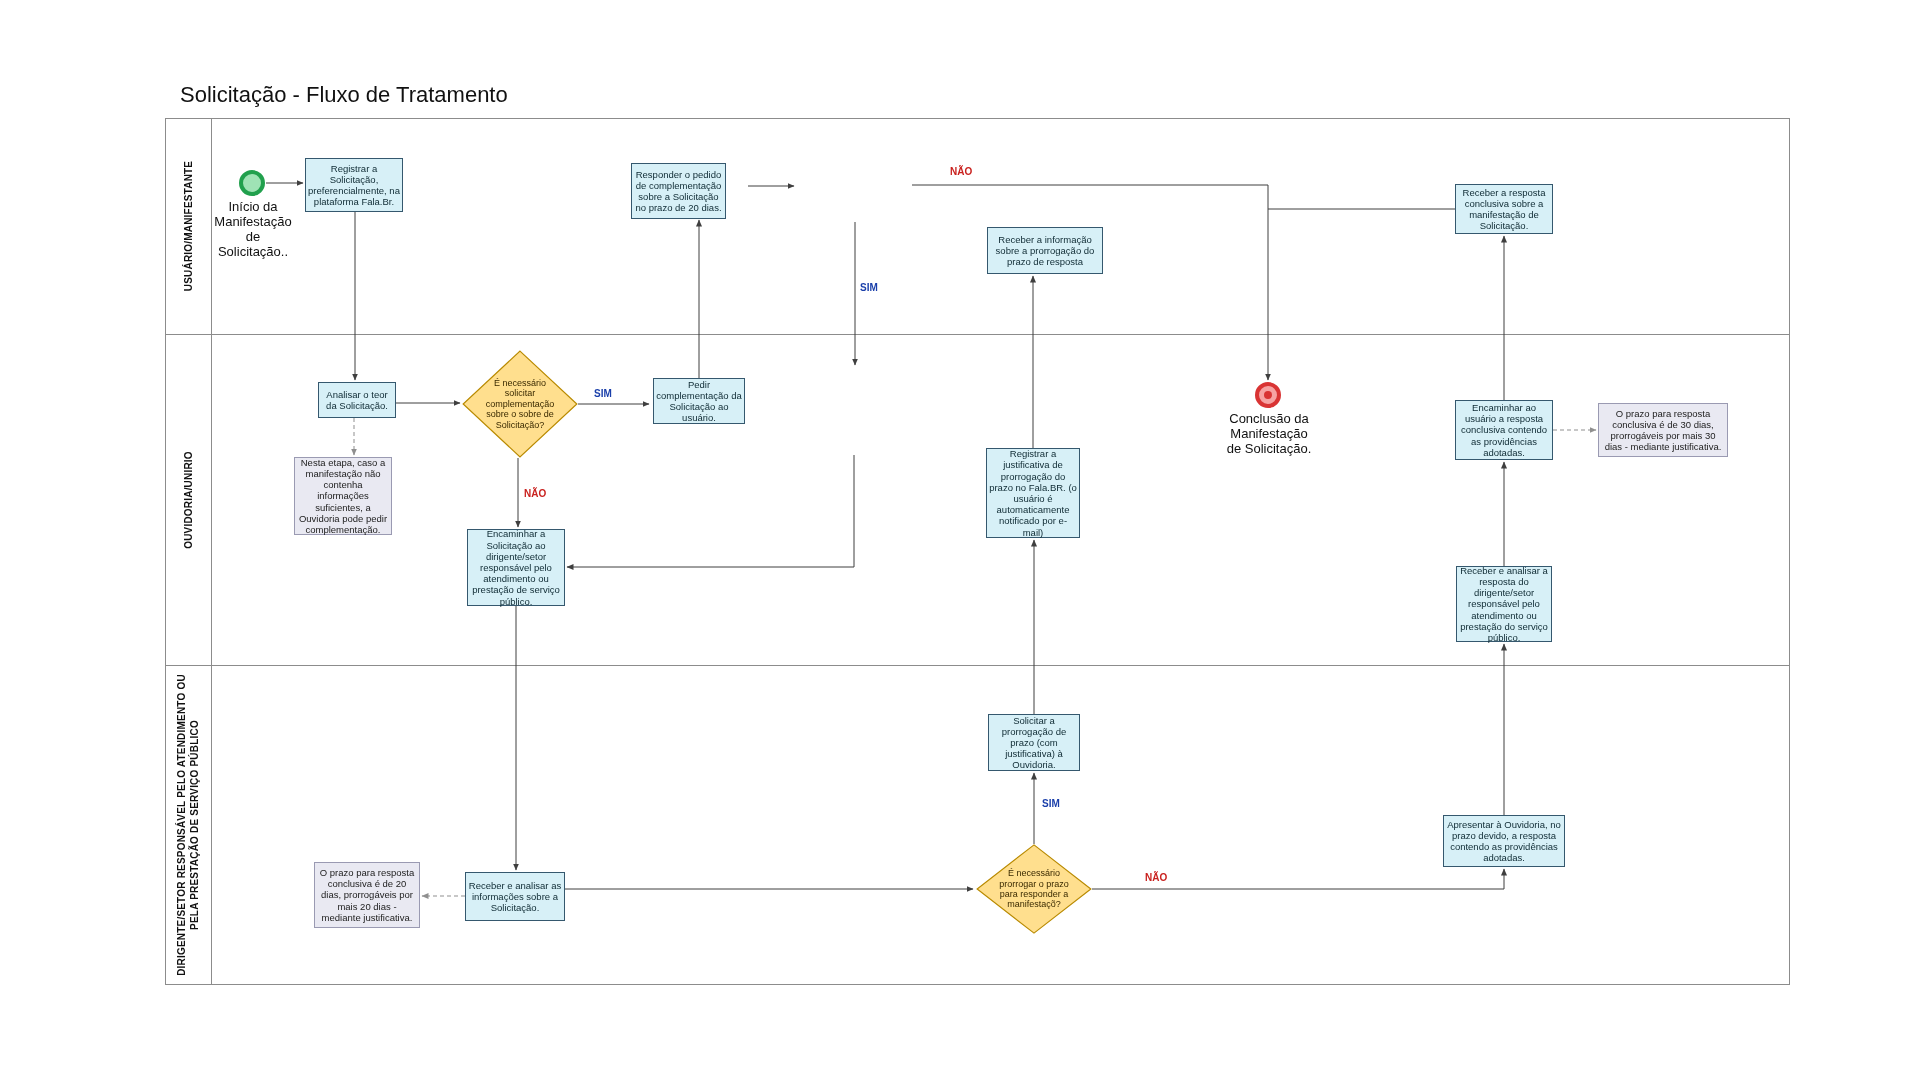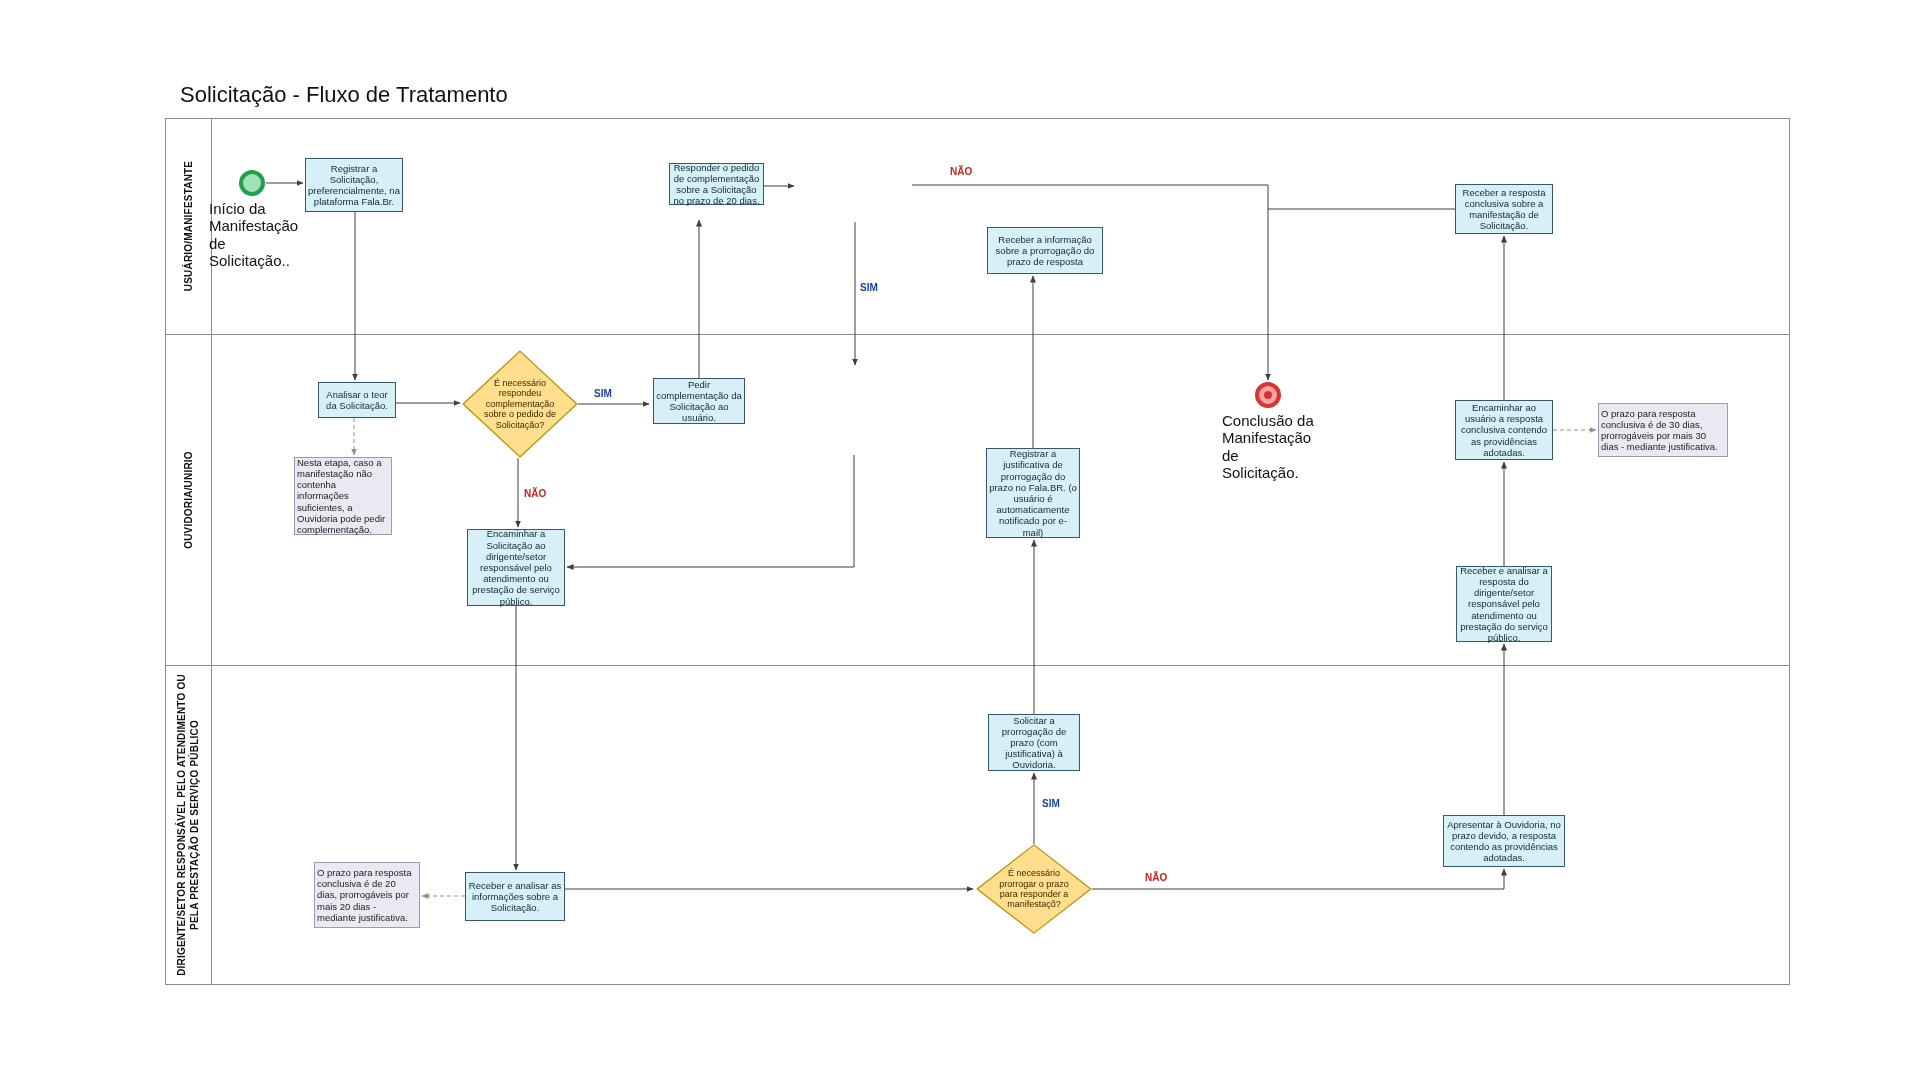--- a/index.html
+++ b/index.html
@@ -5,30 +5,30 @@
   *{box-sizing:border-box;margin:0;padding:0}
   html,body{background:#fff}
   body{font-family:"Liberation Sans",sans-serif}
   .canvas{position:relative;width:1920px;height:1080px;background:#fff;overflow:hidden}
   .title{position:absolute;left:180px;top:82px;font-size:22px;font-weight:normal;color:#111}
   .frame{position:absolute;left:165px;top:118px;width:1625px;height:867px;border:1px solid #8c8c8c}
   .line{position:absolute;background:#8c8c8c}
   .lane-label{position:absolute;transform:translate(-50%,-50%) rotate(-90deg);font-size:10px;font-weight:bold;color:#111;text-align:center;letter-spacing:.2px;white-space:nowrap}
   .lane-label.wrap{white-space:normal;line-height:1.25}
   .task{position:absolute;background:var(--task-fill);border:1px solid var(--task-border);display:flex;align-items:center;justify-content:center;text-align:center;font-size:9.5px;line-height:1.18;color:#0e2a33;padding:2px}
-  .note{position:absolute;background:var(--note-fill);border:1px solid var(--note-border);display:flex;align-items:center;justify-content:center;text-align:left;font-size:9.5px;line-height:1.18;color:#222;padding:2px}
+  .note{position:absolute;background:var(--note-fill);border:1px solid var(--note-border);display:flex;align-items:center;justify-content:center;text-align:center;font-size:9.5px;line-height:1.18;color:#222;padding:2px}
   .gateway{position:absolute;display:flex;align-items:center;justify-content:center}
   .gateway svg{position:absolute;left:0;top:0;width:100%;height:100%;overflow:visible}
   .gateway polygon{fill:var(--gateway-fill);stroke:var(--gateway-border);stroke-width:1.2;vector-effect:non-scaling-stroke}
   .glabel{position:relative;z-index:1;text-align:center;font-size:9px;line-height:1.15;color:#3a2a00;padding:0 16px}
   .event{position:absolute;width:26px;height:26px;border-radius:50%}
   .event.start{background:var(--start-fill);border:4px solid var(--start-border)}
   .event.end{background:var(--end-fill);border:4px solid var(--end-border);display:flex;align-items:center;justify-content:center}
   .event.end::after{content:"";width:8px;height:8px;border-radius:50%;background:var(--end-border)}
-  .event-label{position:absolute;font-size:15px;line-height:1.15;color:#111}
+  .event-label{position:absolute;text-align:center;font-size:13px;line-height:1.15;color:#111}
   .elabel{position:absolute;font-size:10px;font-weight:bold}
   .elabel.sim{color:var(--sim)}
   .elabel.nao{color:var(--nao)}
   .edges{position:absolute;left:0;top:0;pointer-events:none}
   .edges polyline{fill:none;stroke:#3f3f3f;stroke-width:1}
   .edges polyline.dashed{stroke:#8f8f8f;stroke-dasharray:4 3}
 </style>
 </head>
 <body>
 
@@ -79,21 +79,21 @@
     <polyline class="dashed" points="1553,430 1596,430" marker-end="url(#ahg)"></polyline>
   </svg>
 
   <div class="event start" style="left:239px;top:170px"></div>
   <div class="event-label" style="left:209px;top:200px;width:88px">Início da Manifestação de Solicitação..</div>
 
   <div class="task" style="left:305px;top:158px;width:98px;height:54px">
     <span>Registrar a Solicitação, preferencialmente, na plataforma Fala.Br.</span>
   </div>
 
-  <div class="task" style="left:669px;top:163px;width:95px;height:42px">
+  <div class="task" style="left:631px;top:163px;width:95px;height:56px">
     <span>Responder o pedido de complementação sobre a Solicitação no prazo de 20 dias.</span>
   </div>
 
 
   <div class="task" style="left:987px;top:227px;width:116px;height:47px">
     <span>Receber a informação sobre a prorrogação do prazo de resposta</span>
   </div>
 
   <div class="task" style="left:1455px;top:184px;width:98px;height:50px">
     <span>Receber a resposta conclusiva sobre a manifestação de Solicitação.</span>
@@ -103,21 +103,21 @@
   <div class="elabel sim" style="left:860px;top:282px">SIM</div>
 
   <div class="task" style="left:318px;top:382px;width:78px;height:36px">
     <span>Analisar o teor da Solicitação.</span>
   </div>
 
   <div class="gateway" style="left:462px;top:350px;width:116px;height:108px">
     <svg viewBox="0 0 100 100" preserveAspectRatio="none">
         <polygon points="50,1 99,50 50,99 1,50"></polygon>
       </svg>
-    <span class="glabel">É necessário respondeu complementação sobre o pedido de Solicitação?</span>
+    <span class="glabel">É necessário solicitar complementação sobre o sobre de Solicitação?</span>
   </div>
 
   <div class="task" style="left:653px;top:378px;width:92px;height:46px">
     <span>Pedir complementação da Solicitação ao usuário.</span>
   </div>
 
 
   <div class="note" style="left:294px;top:457px;width:98px;height:78px">
     <span>Nesta etapa, caso a manifestação não contenha informações suficientes, a Ouvidoria pode pedir complementação.</span>
   </div>

